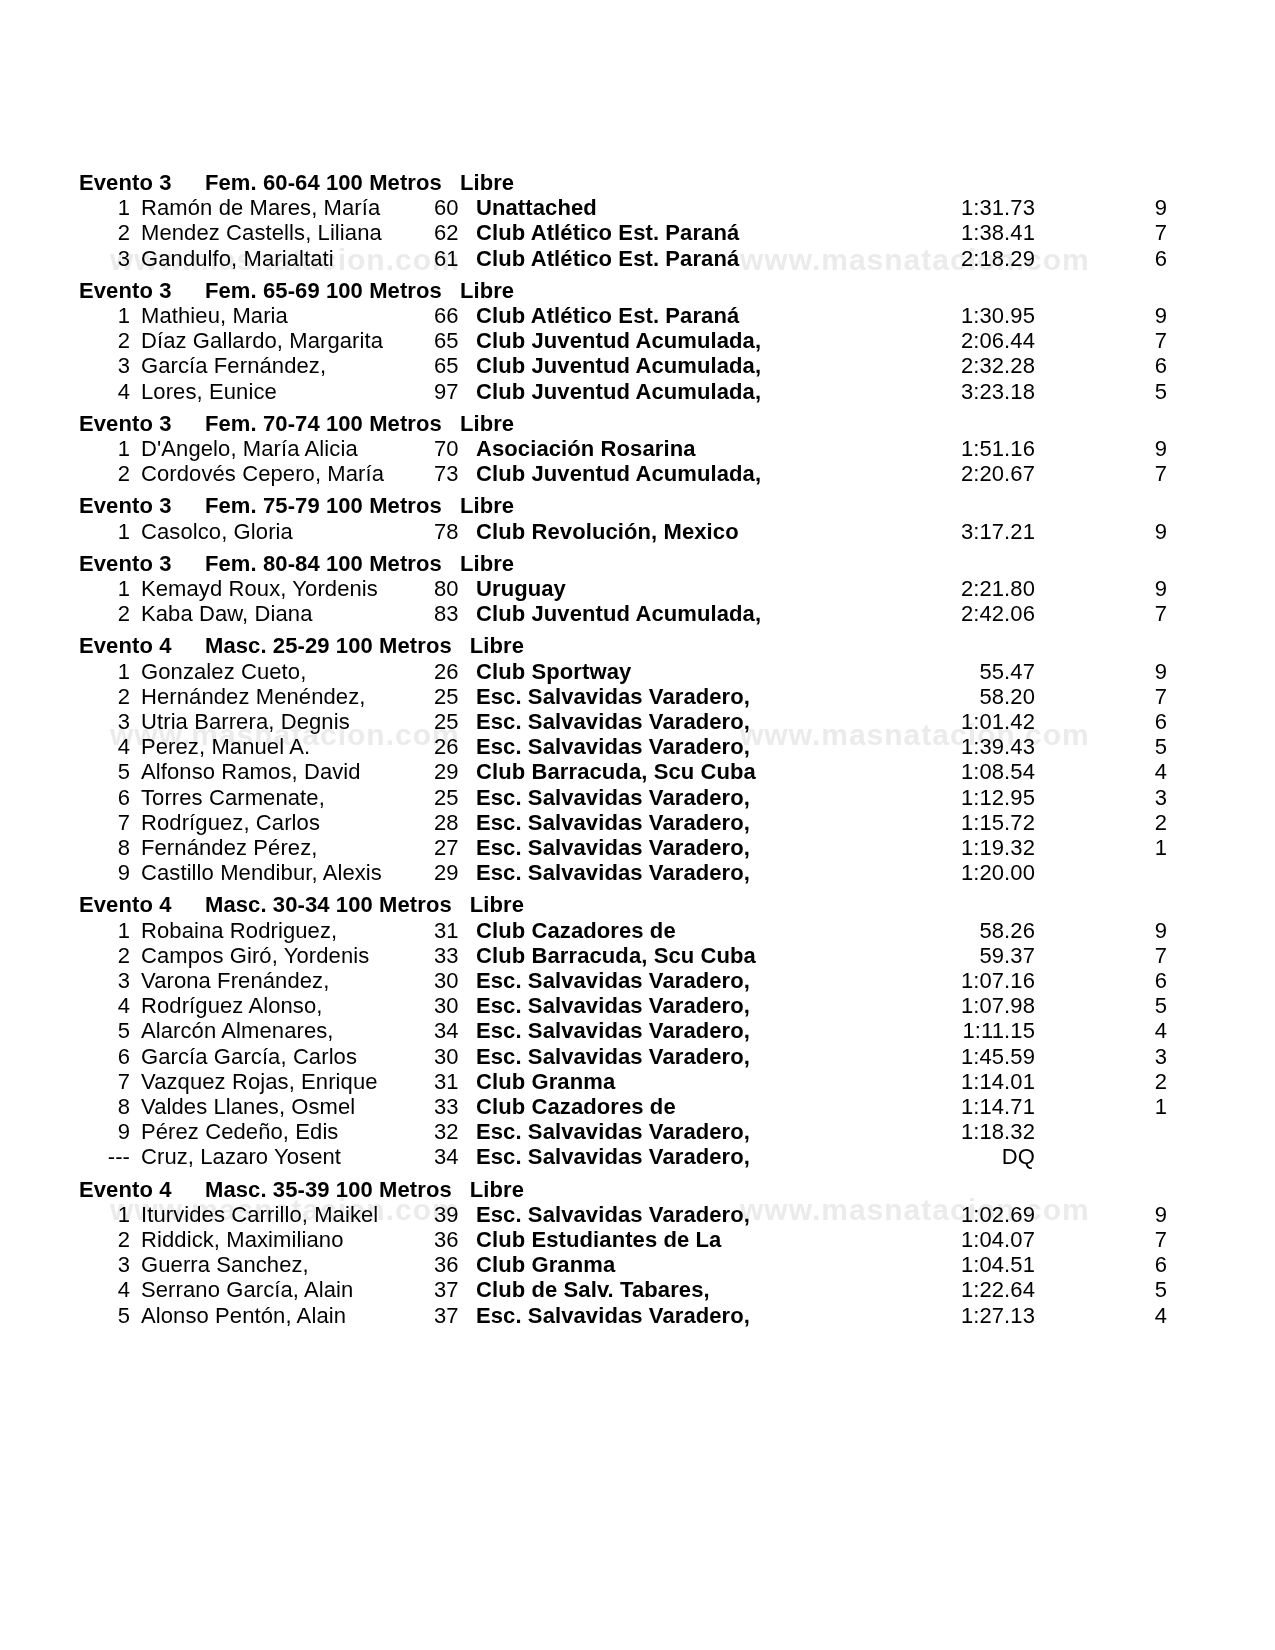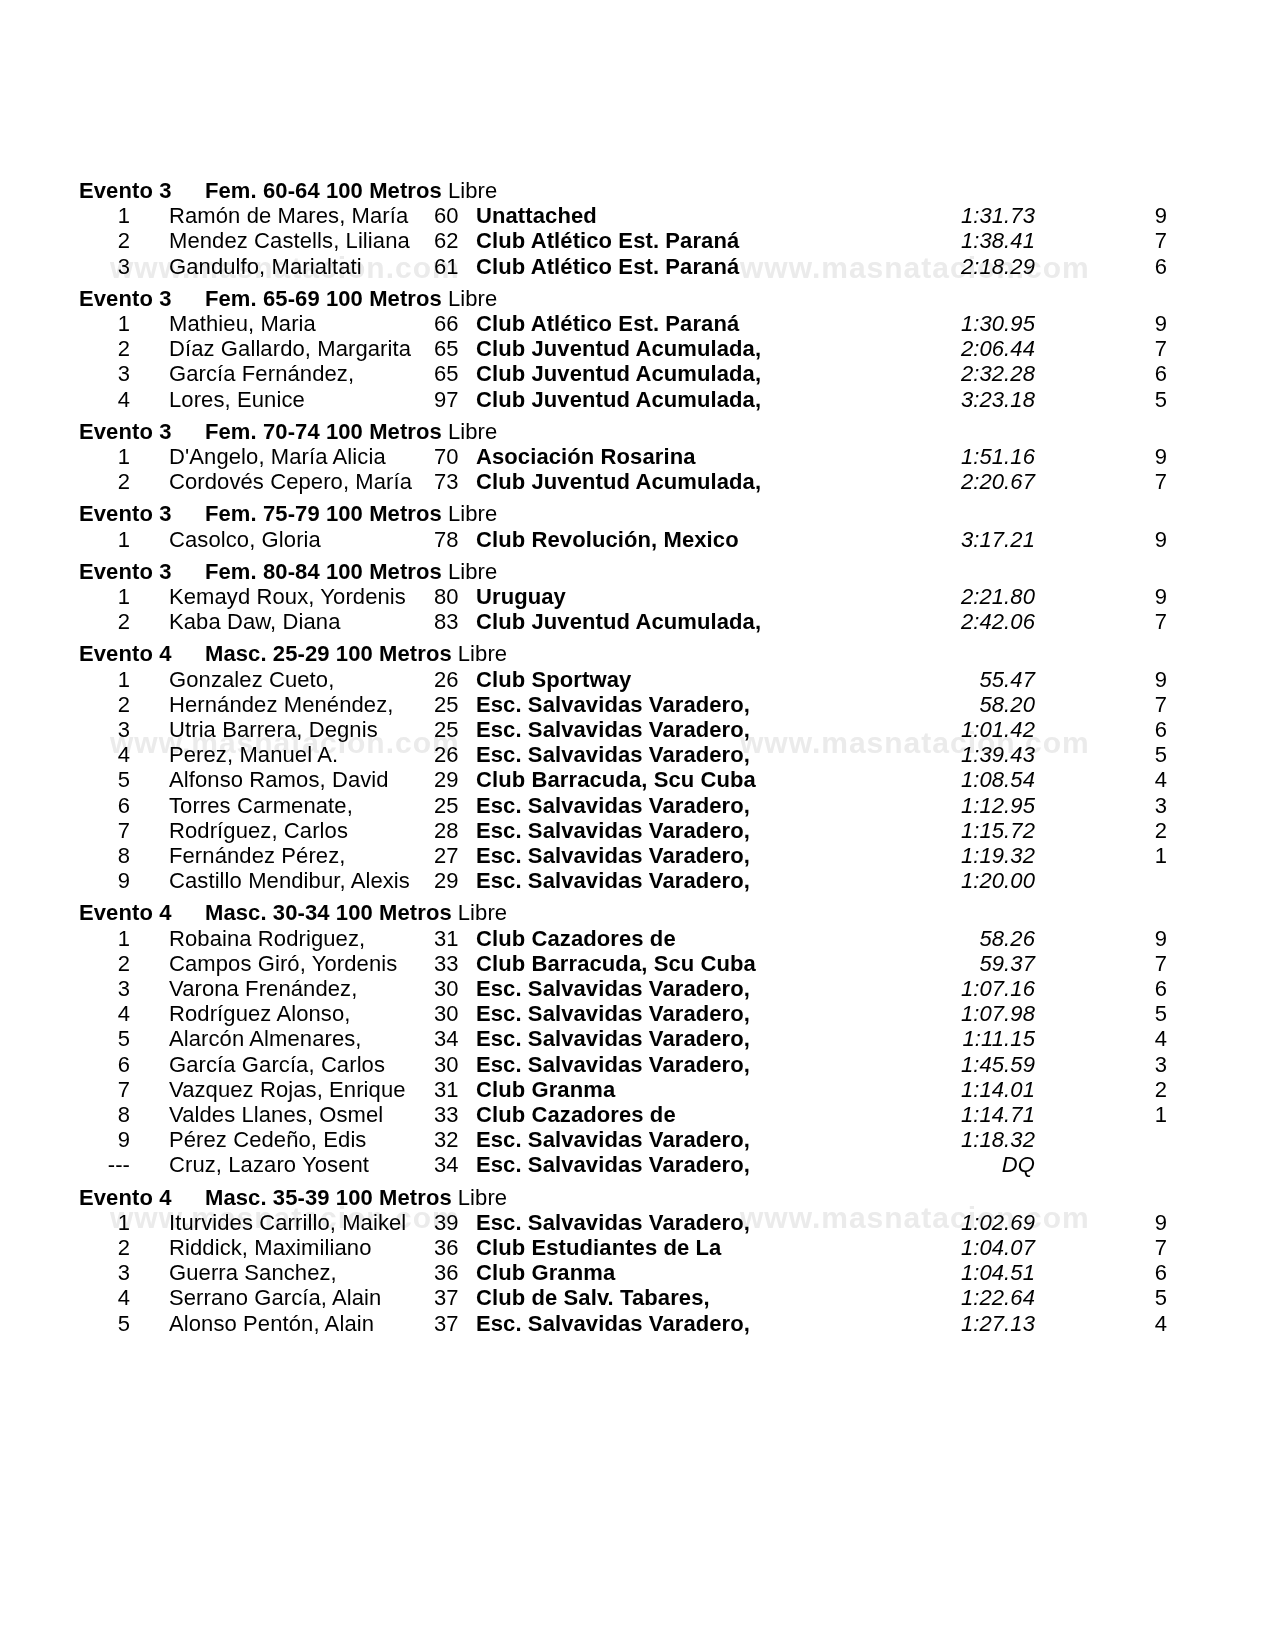--- a/index.html
+++ b/index.html
@@ -1,29 +1,29 @@
 <!DOCTYPE html>
 <html><head>
 <meta charset="utf-8">
 <style>
   html, body { margin: 0; padding: 0; background: #ffffff; }
   body {
     width: 1275px; height: 1650px; position: relative; overflow: hidden;
     font-family: "Liberation Sans", sans-serif; color: #000000;
   }
-  #page { position: absolute; left: 0; top: 8px; width: 1275px; height: 1478px; }
+  #page { position: absolute; left: 0; top: 0; width: 1275px; height: 1478px; }
   .line { position: absolute; left: 0; width: 1275px; height: 26px; font-size: 22px; line-height: 26px; white-space: nowrap; letter-spacing: 0.1px; }
   .hdr .ev { position: absolute; left: 79px; font-weight: bold; }
   .hdr .cat { position: absolute; left: 205px; font-weight: bold; }
-  .hdr .stroke { position: absolute; font-weight: normal; }
+  .hdr .stroke { position: absolute; font-weight: bold; margin-left: 12px; }
   .place { position: absolute; width: 50px; left: 80px; text-align: right; }
-  .name { position: absolute; left: 141px; margin-left: 28px; }
+  .name { position: absolute; left: 141px; }
   .age { position: absolute; left: 434px; }
   .team { position: absolute; left: 476px; font-weight: bold; }
-  .time { position: absolute; width: 150px; left: 885px; text-align: right; font-style: italic; }
+  .time { position: absolute; width: 150px; left: 885px; text-align: right; }
   .pts { position: absolute; width: 40px; left: 1127px; text-align: right; }
   .wm { position: absolute; font-size: 30px; font-weight: bold; color: #ebebeb; letter-spacing: 1px; white-space: nowrap; z-index: 0; }
   .line { z-index: 1; }
 </style>
 </head>
 <body>
 
 <div id="page">
     <div class="line hdr" style="top: 170px;">
       <span class="ev">Evento 3</span>

